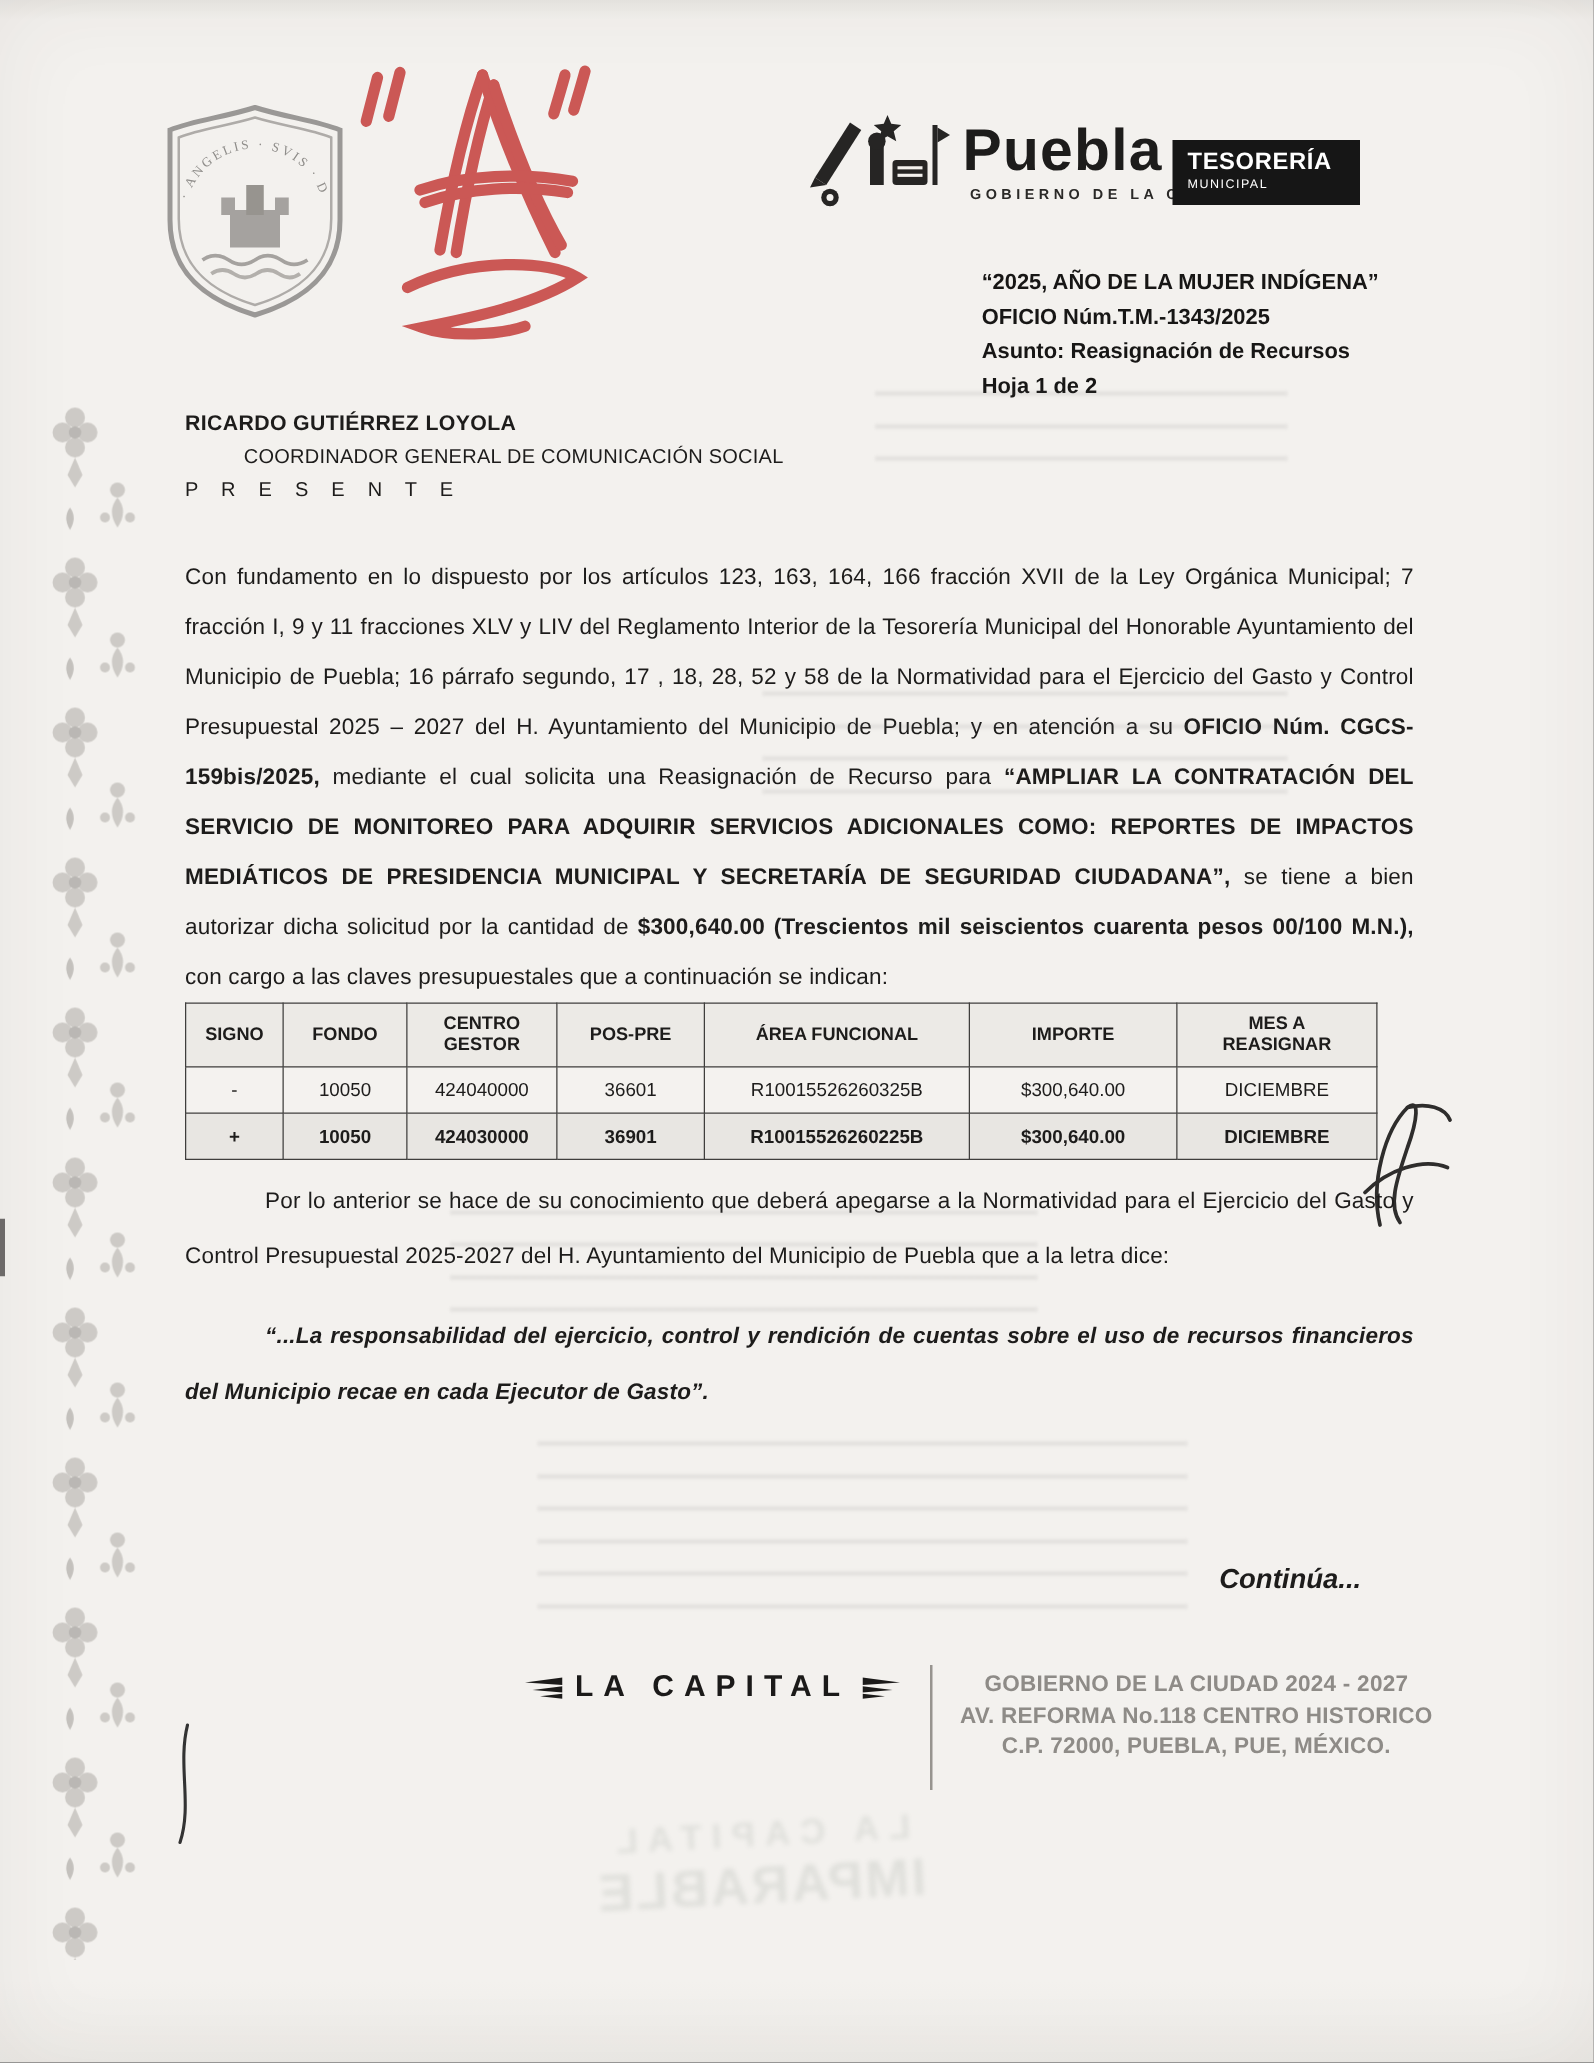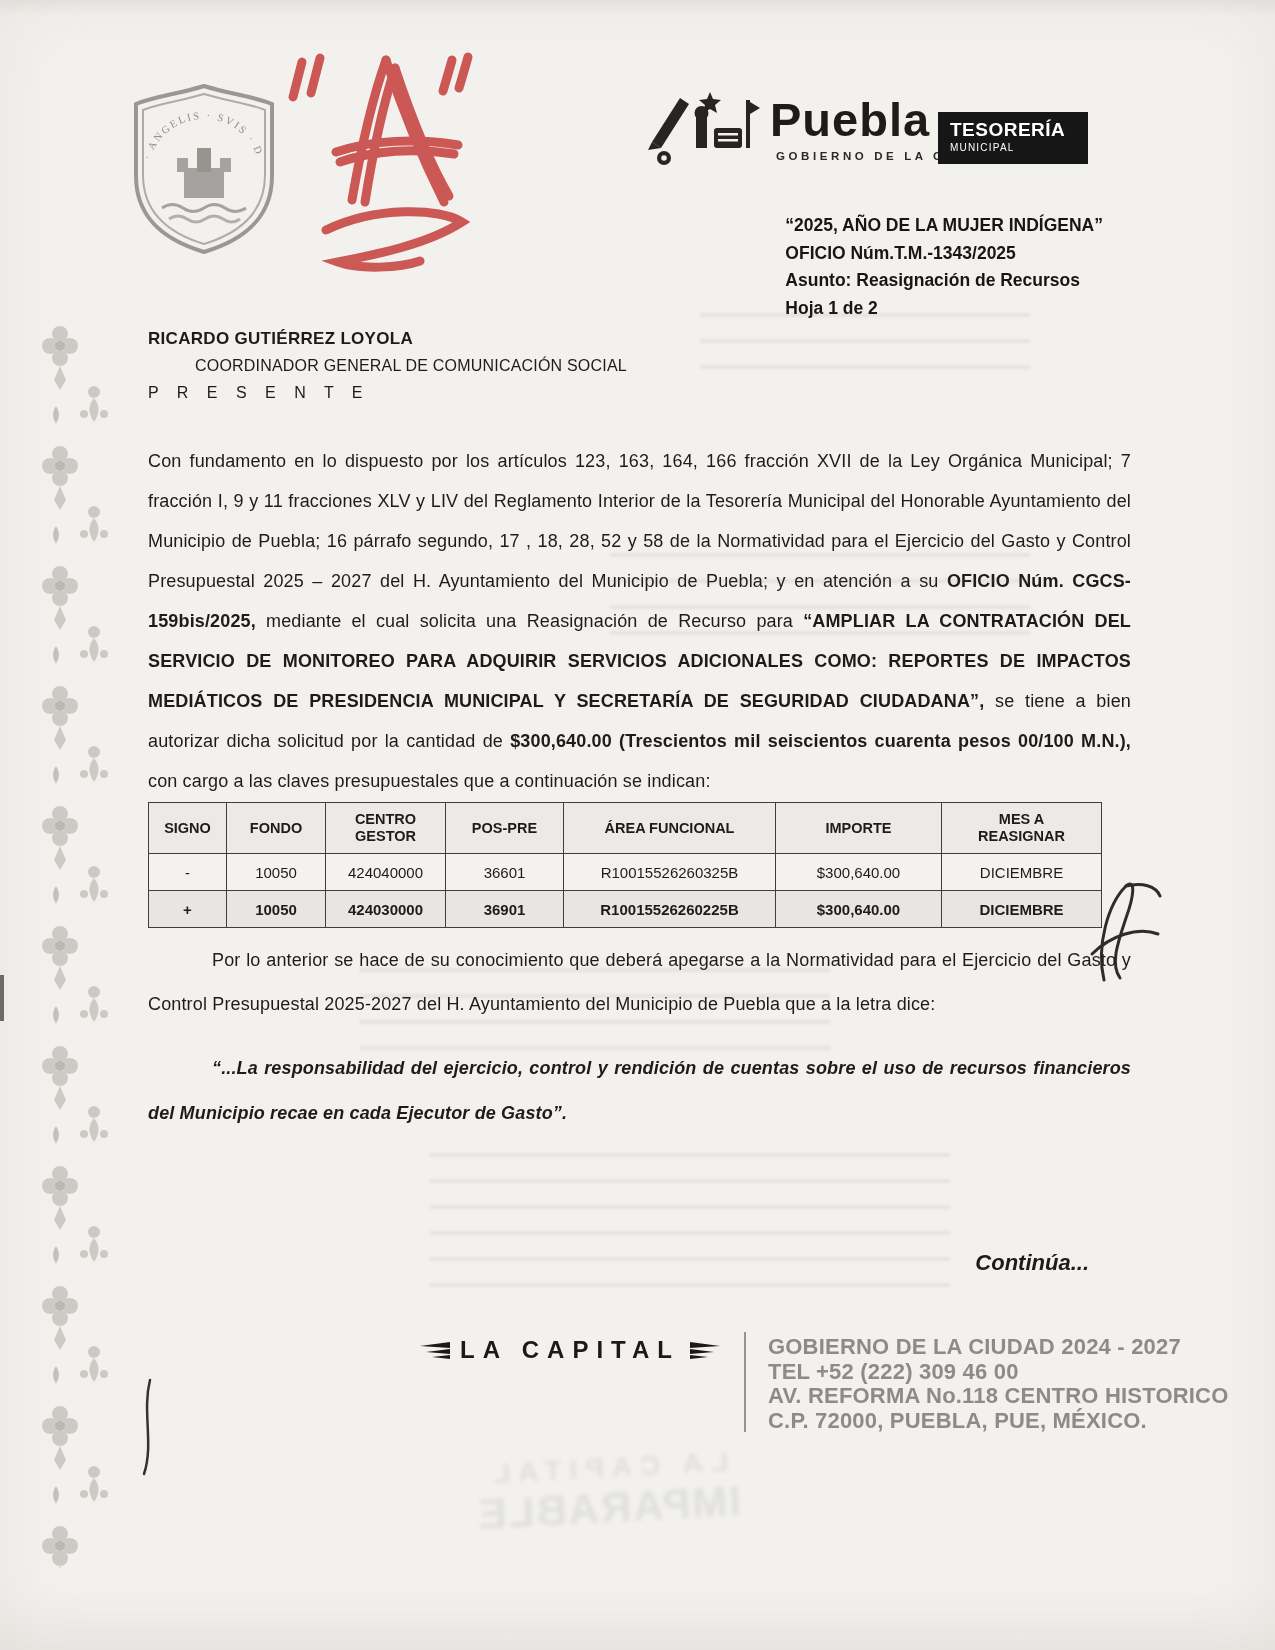--- a/index.html
+++ b/index.html
@@ -54,21 +54,21 @@
   
   .signature { left:1086px; top:876px; }
   .pen-stray { left:140px; top:1378px; }
   .edge-artifact { left:0; top:975px; width:4px; height:46px; background:#4c4a48; opacity:.8; }
 
   
   .footer-brand { left:414px; top:1336px; width:312px; text-align:center; color:#1b1a19; }
   .fb-top { display:flex; align-items:center; justify-content:center; gap:10px; font-size:24px; font-weight:bold; letter-spacing:8px; }
   .fb-bottom { font-size:41px; font-weight:bold; letter-spacing:2px; margin-top:2px; }
   .footer-divider { left:744px; top:1332px; width:2px; height:100px; background:#97948f; }
-  .footer-info { left:768px; top:1335px; font-size:22px; font-weight:bold; color:#8e8b87; line-height:24.5px; letter-spacing:.2px; }
+  .footer-info { left:768px; top:1335px; font-size:18px; font-weight:bold; color:#8e8b87; line-height:24.5px; letter-spacing:.2px;text-align:center; }
 
   
   .ghost {
     background:repeating-linear-gradient(180deg, rgba(110,110,110,0) 0 13px, rgba(110,110,110,.22) 13px 17px, rgba(110,110,110,0) 17px 26px);
     filter:blur(1.4px); opacity:.5; pointer-events:none;
   }
   .ghost-logo { left:448px; top:1452px; width:320px; transform:scaleX(-1) rotate(3deg); opacity:.13; filter:blur(2px);
     font-weight:bold; color:#5f6e62; text-align:center; pointer-events:none; }
   .ghost-logo .gl1 { font-size:28px; letter-spacing:8px; }
   .ghost-logo .gl2 { font-size:42px; letter-spacing:2px; }
@@ -244,21 +244,20 @@
           <polygon points="0,3 30,7 0,9"></polygon>
             <polygon points="0,10 24,13 0,15"></polygon>
             <polygon points="0,16 18,18 0,20"></polygon>
         </g>
       </svg>
     </div>
   </div>
   <div class="abs footer-divider"></div>
   <div class="abs footer-info">
     <div>GOBIERNO DE LA CIUDAD 2024 - 2027</div>
-    <div>TEL +52 (222) 309 46 00</div>
     <div>AV. REFORMA No.118 CENTRO HISTORICO</div>
     <div>C.P. 72000, PUEBLA, PUE, MÉXICO.</div>
   </div>
 
   <div class="abs ghost" style="left:700px; top:300px; width:330px; height:72px;"></div>
   <div class="abs ghost" style="left:610px; top:540px; width:420px; height:100px;"></div>
   <div class="abs ghost" style="left:360px; top:955px; width:470px; height:95px;"></div>
   <div class="abs ghost" style="left:430px; top:1140px; width:520px; height:165px;"></div>
   <div class="abs ghost-logo">
     <div class="gl1">LA CAPITAL</div>

